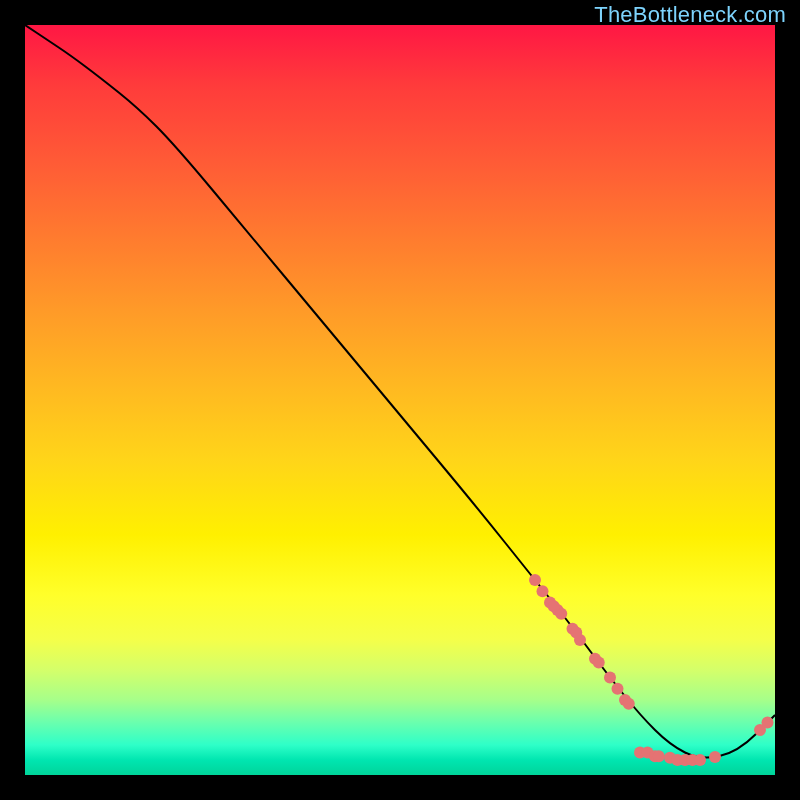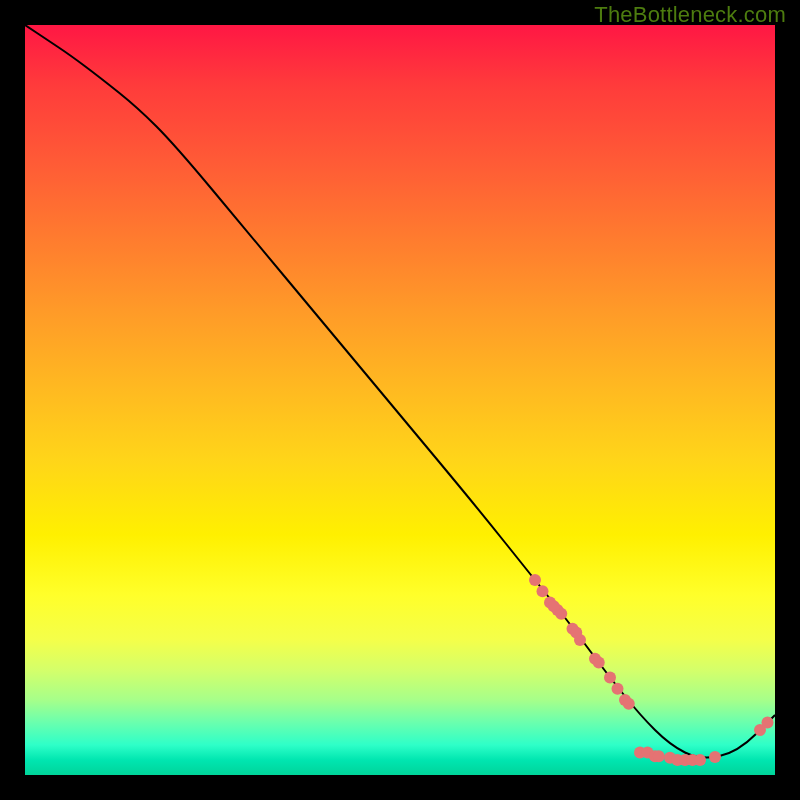--- a/index.html
+++ b/index.html
@@ -13,21 +13,21 @@
   }
   .container {
     position: relative;
     width: 800px;
     height: 800px;
   }
   .watermark {
     position: absolute;
     top: 2px;
     right: 14px;
-    color: #4d7c0f;
+    color: #7dd3fc;
     font-size: 22px;
     font-weight: 400;
     letter-spacing: 0.2px;
     z-index: 5;
     user-select: none;
   }
   .plot-area {
     position: absolute;
     left: 25px;
     top: 25px;

